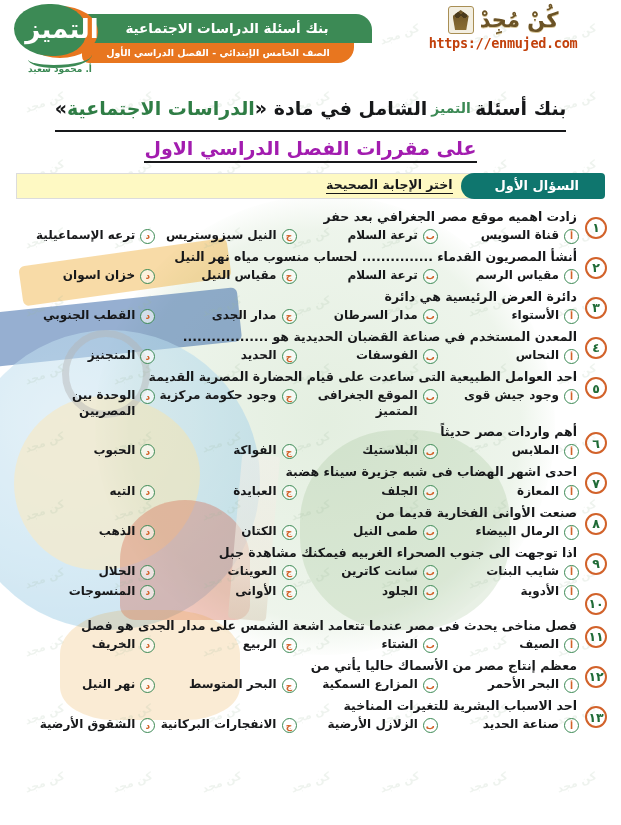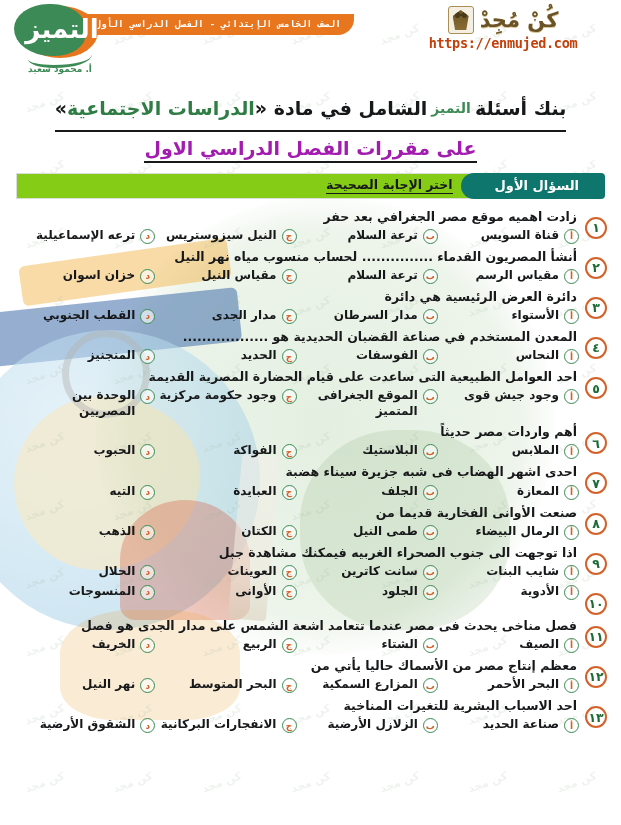--- a/index.html
+++ b/index.html
@@ -233,21 +233,20 @@
   .badge-sub {
     background: #e8761f;
     color: #ffffff;
     font-size: 9.5px;
     font-weight: 700;
     text-align: center;
     padding: 4px 10px 5px;
     border-radius: 0 0 16px 7px;
     margin-right: 18px;
     letter-spacing: .2px;
-    font-family: Liberation Mono, monospace;
   }
 
   .tamayoz-mark {
     position: absolute;
     left: 4px;
     top: 2px;
     width: 92px;
     height: 84px;
   }
   .tamayoz-blob {
@@ -348,21 +347,21 @@
     padding: 4px 26px 4px 34px;
     border-radius: 13px 4px 4px 13px;
     display: flex;
     align-items: center;
     margin-left: -22px;
     position: relative;
     z-index: 2;
   }
   .section-instruction-wrap {
     flex: 1;
-    background: #84cc16;
+    background: #fef9c3;
     border: 1.5px solid #dcdcdc;
     border-right: none;
     border-radius: 0 13px 13px 0;
     display: flex;
     align-items: center;
     justify-content: flex-start;
     padding-right: 30px;
     position: relative;
     z-index: 1;
   }
@@ -555,20 +554,21 @@
 
     <div class="brand-logo">
       <div class="brand-row">
         <span class="brand-name">كُنْ مُجِدْ</span>
         <span class="brand-crest"></span>
       </div>
       <div class="brand-url">https://enmujed.com</div>
     </div>
 
     <div class="header-badges">
+      <div class="badge-main">بنك أسئلة الدراسات الاجتماعية</div>
       <div class="badge-sub">الصف الخامس الإبتدائي - الفصل الدراسي الأول</div>
     </div>
 
     <div class="tamayoz-mark">
       <div class="tamayoz-blob"></div>
       <div class="tamayoz-blob2"></div>
       <div class="tamayoz-word">التميز</div>
       <div class="tamayoz-swoosh"></div>
       <div class="tamayoz-author">أ. محمود سعيد</div>
     </div>

